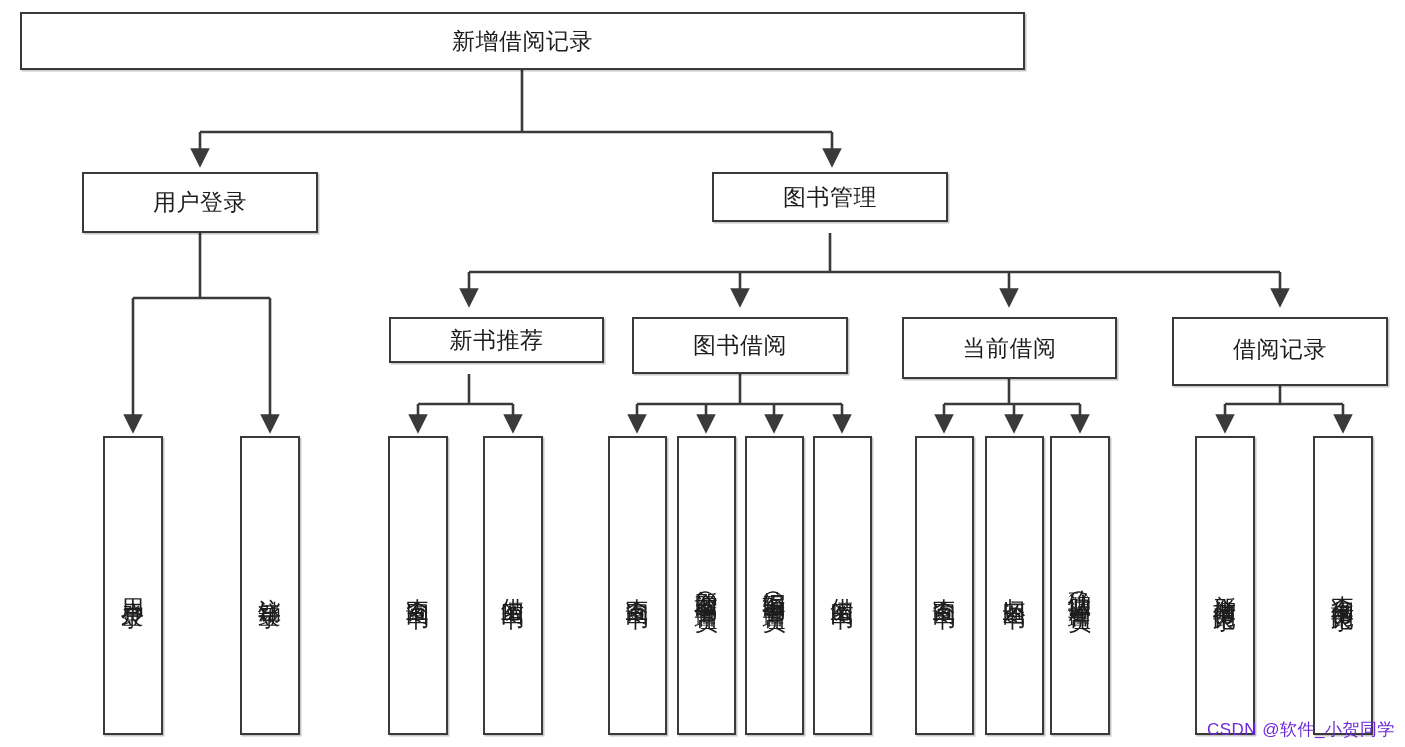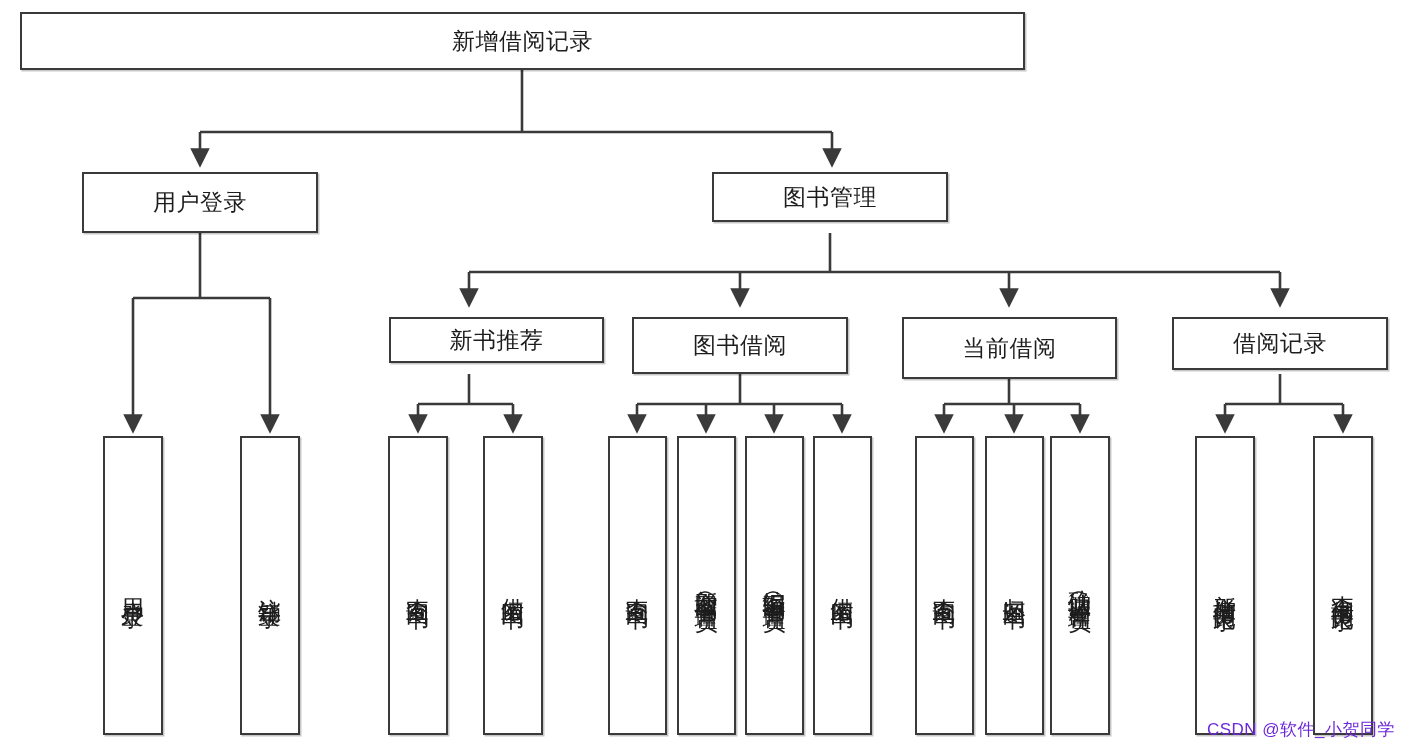--- a/index.html
+++ b/index.html
@@ -136,21 +136,21 @@
 
   <div class="node horiz" style="left:343px; top:317px; width:215px; height:46px;margin-left:46px;">
     <span class="label">新书推荐</span>
   </div>
   <div class="node horiz" style="left:632px; top:317px; width:216px; height:57px;">
     <span class="label">图书借阅</span>
   </div>
   <div class="node horiz" style="left:902px; top:317px; width:215px; height:62px;justify-content:center;">
     <span class="label">当前借阅</span>
   </div>
-  <div class="node horiz" style="left:1172px; top:317px; width:216px; height:53px;">
+  <div class="node horiz" style="left:1172px; top:317px; width:216px; height:69px;font-family:Liberation Mono, monospace;">
     <span class="label">借阅记录</span>
   </div>
 
   <div class="node vert" style="left:103px; top:436px; width:60px; height:299px;">
     <span class="label">用户登录</span>
   </div>
   <div class="node vert" style="left:240px; top:436px; width:60px; height:299px;">
     <span class="label">注销登录</span>
   </div>
 

